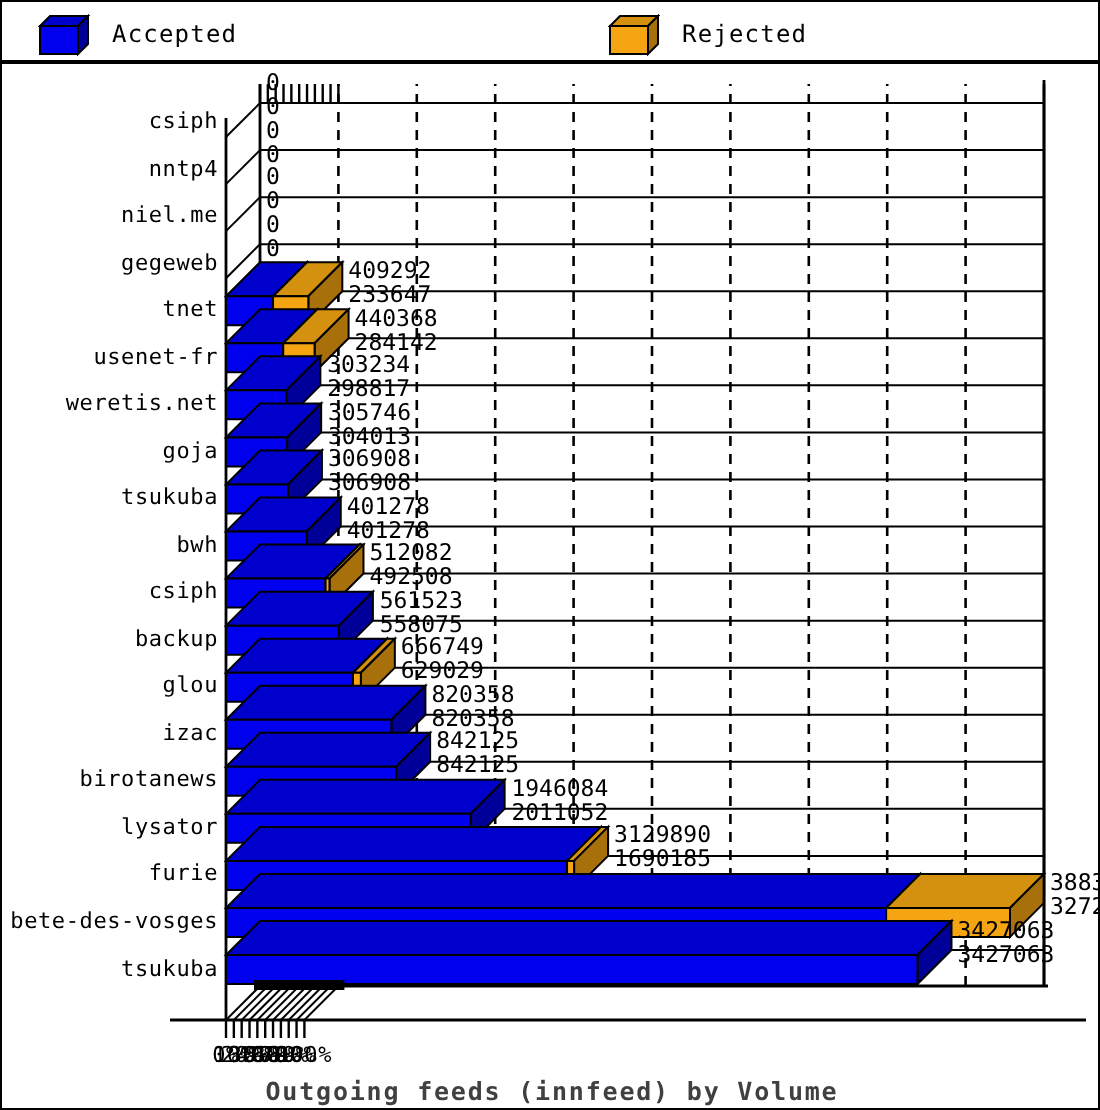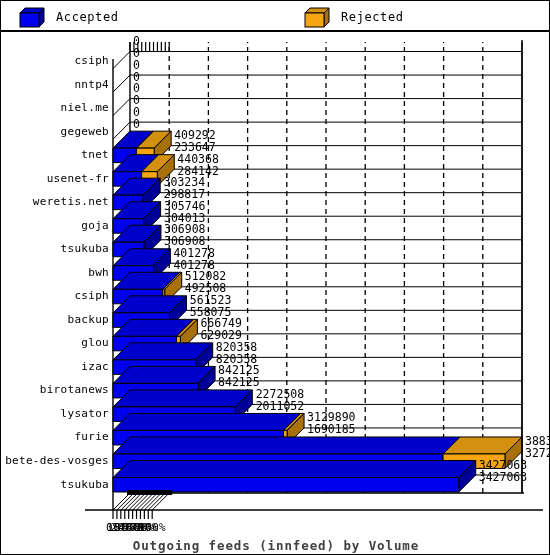--- a/index.html
+++ b/index.html
@@ -304,21 +304,21 @@
         <div class="ylabel" style="right: 442px; top: 46.5526px; width: 110px;">nntp4</div>
         <div class="ylabel" style="right: 442px; top: 23.0263px; width: 110px;">csiph</div>
       </div>
     <div id="labels-val">
         <div class="vallabel" style="left: 477.744px; top: 426.5px;">3427063</div>
         <div class="vallabel" style="left: 477.744px; top: 438.5px;">3427063</div>
         <div class="vallabel" style="left: 524px; top: 402.974px;">3883859</div>
         <div class="vallabel" style="left: 524px; top: 414.974px;">3272192</div>
         <div class="vallabel" style="left: 306.048px; top: 379.447px;">3129890</div>
         <div class="vallabel" style="left: 306.048px; top: 391.447px;">1690185</div>
-        <div class="vallabel" style="left: 254.696px; top: 355.921px;">2272508</div>
+        <div class="vallabel" style="left: 254.696px; top: 355.921px;">1946084</div>
         <div class="vallabel" style="left: 254.696px; top: 367.921px;">2011052</div>
         <div class="vallabel" style="left: 217.064px; top: 332.395px;">842125</div>
         <div class="vallabel" style="left: 217.064px; top: 344.395px;">842125</div>
         <div class="vallabel" style="left: 214.712px; top: 308.868px;">820358</div>
         <div class="vallabel" style="left: 214.712px; top: 320.868px;">820358</div>
         <div class="vallabel" style="left: 199.424px; top: 285.342px;">666749</div>
         <div class="vallabel" style="left: 199.424px; top: 297.342px;">629029</div>
         <div class="vallabel" style="left: 188.84px; top: 261.816px;">561523</div>
         <div class="vallabel" style="left: 188.84px; top: 273.816px;">558075</div>
         <div class="vallabel" style="left: 183.744px; top: 238.289px;">512082</div>

